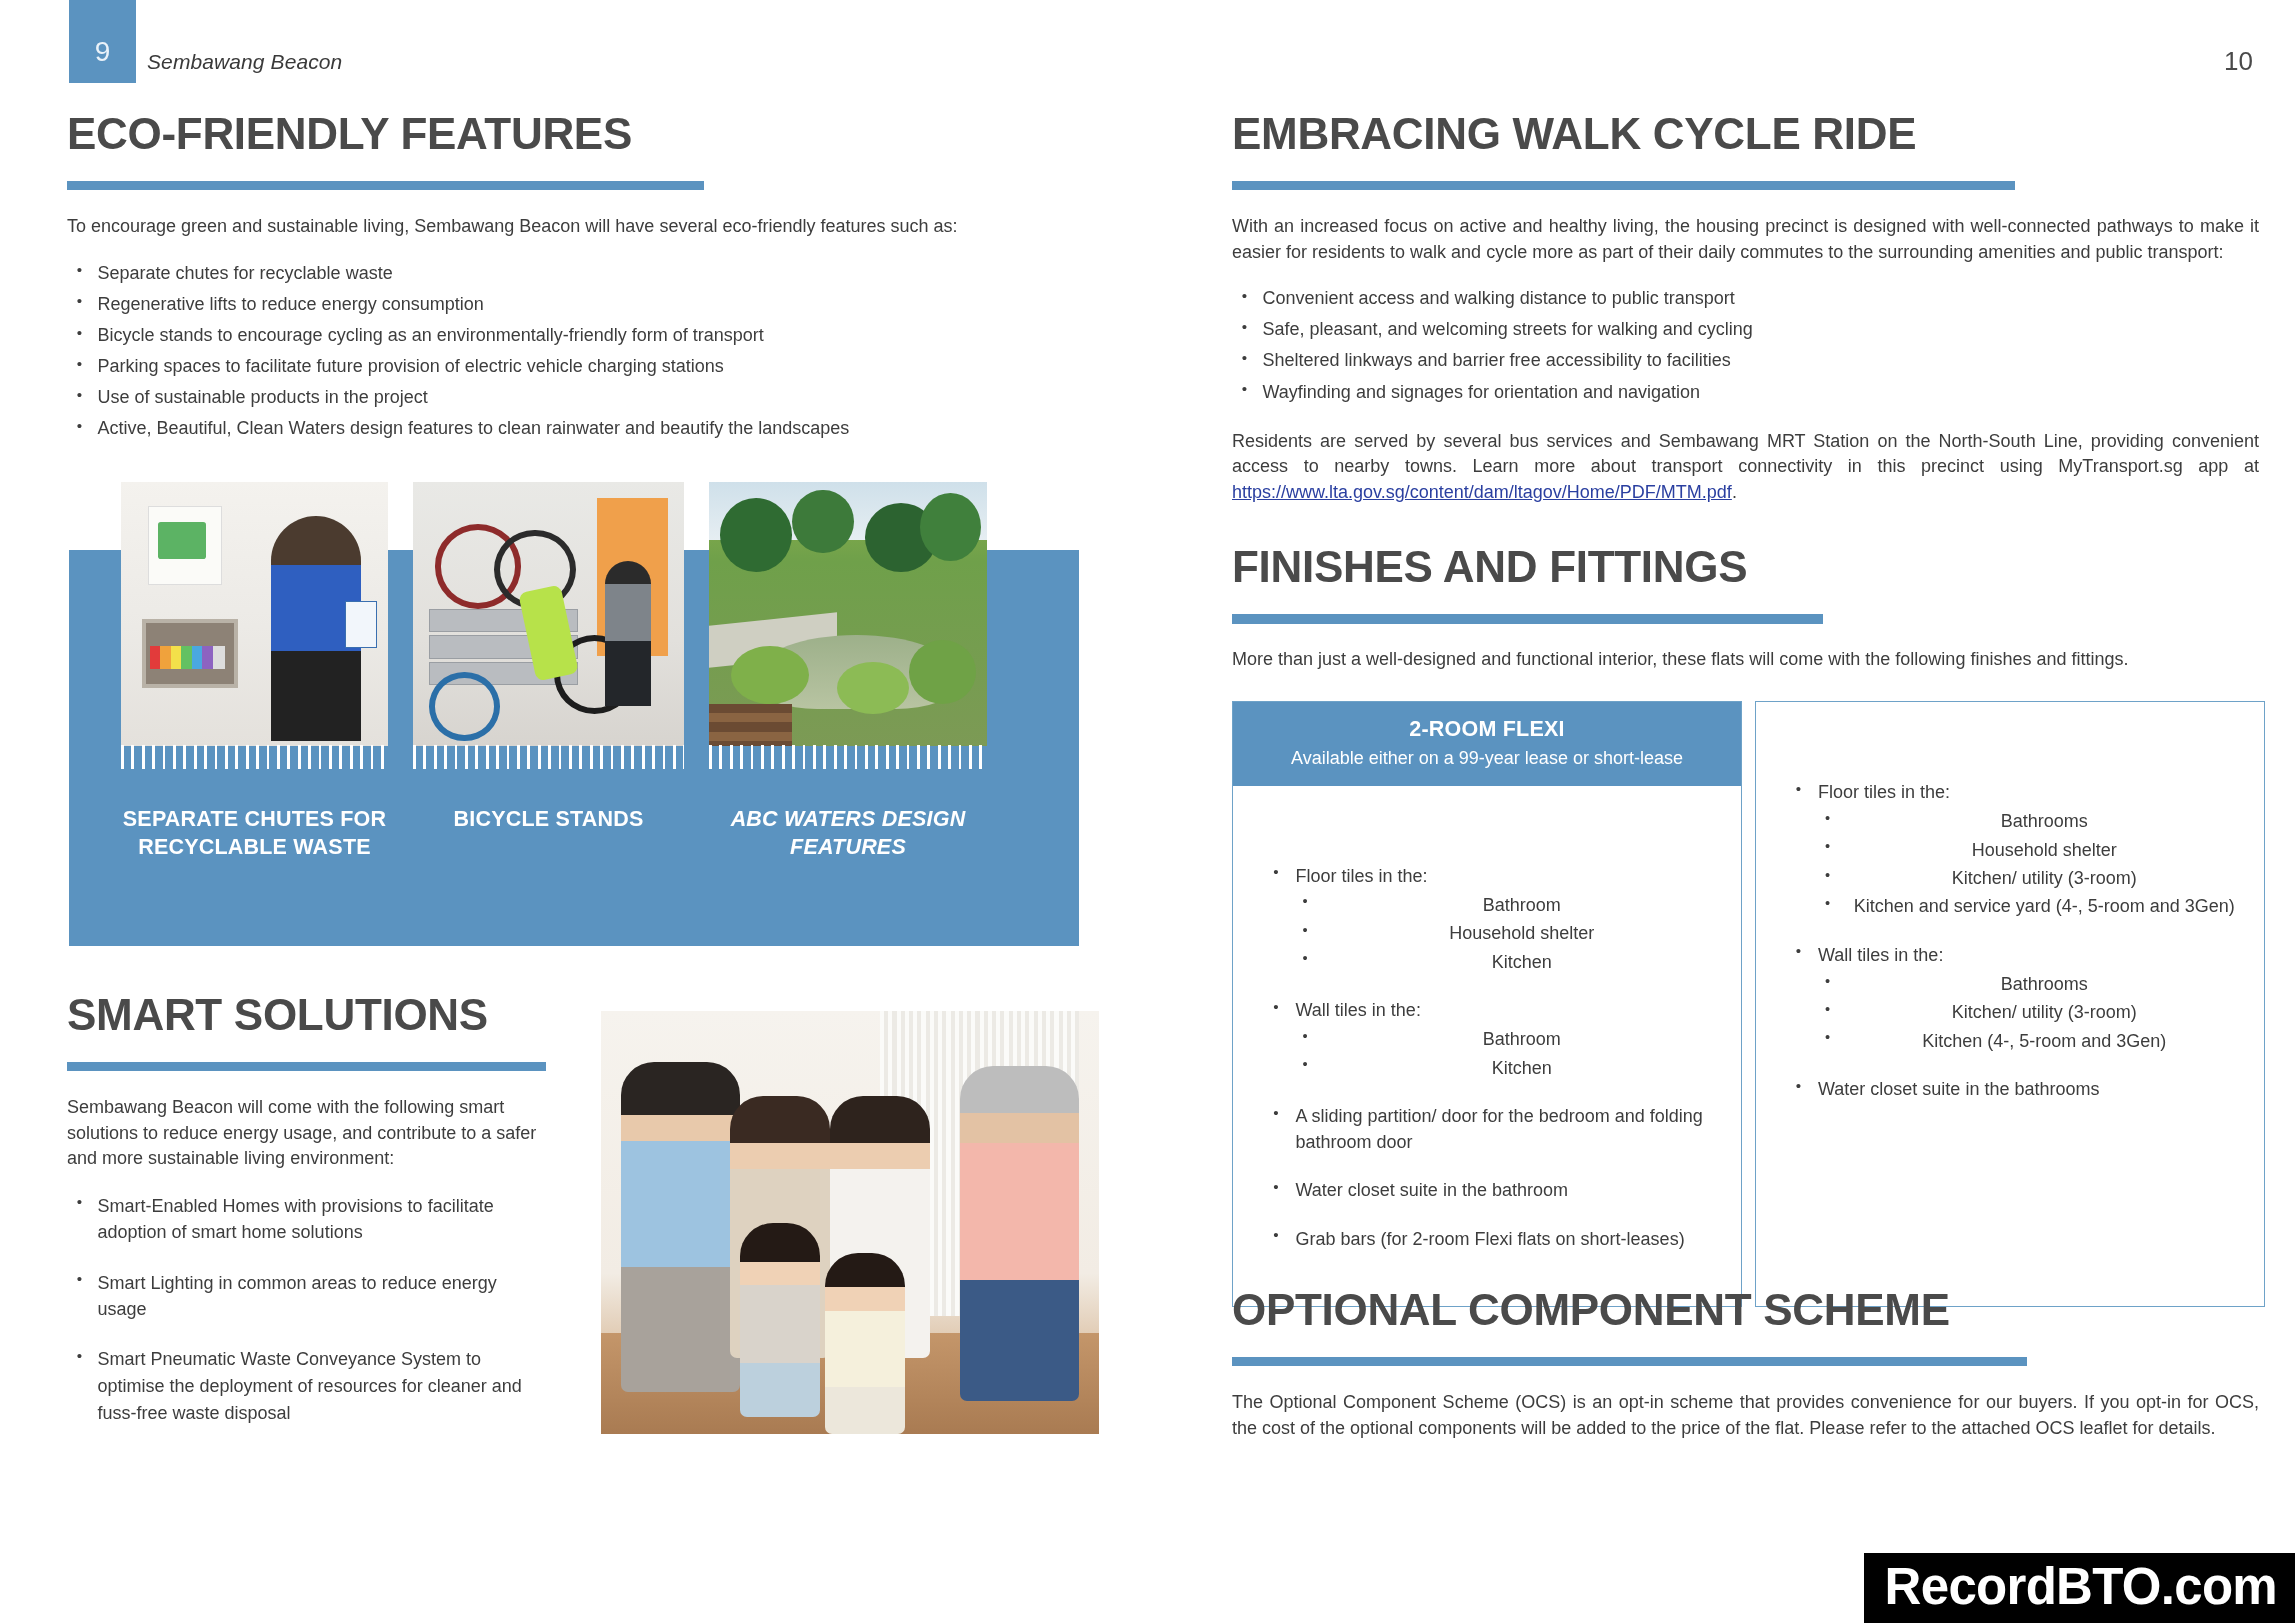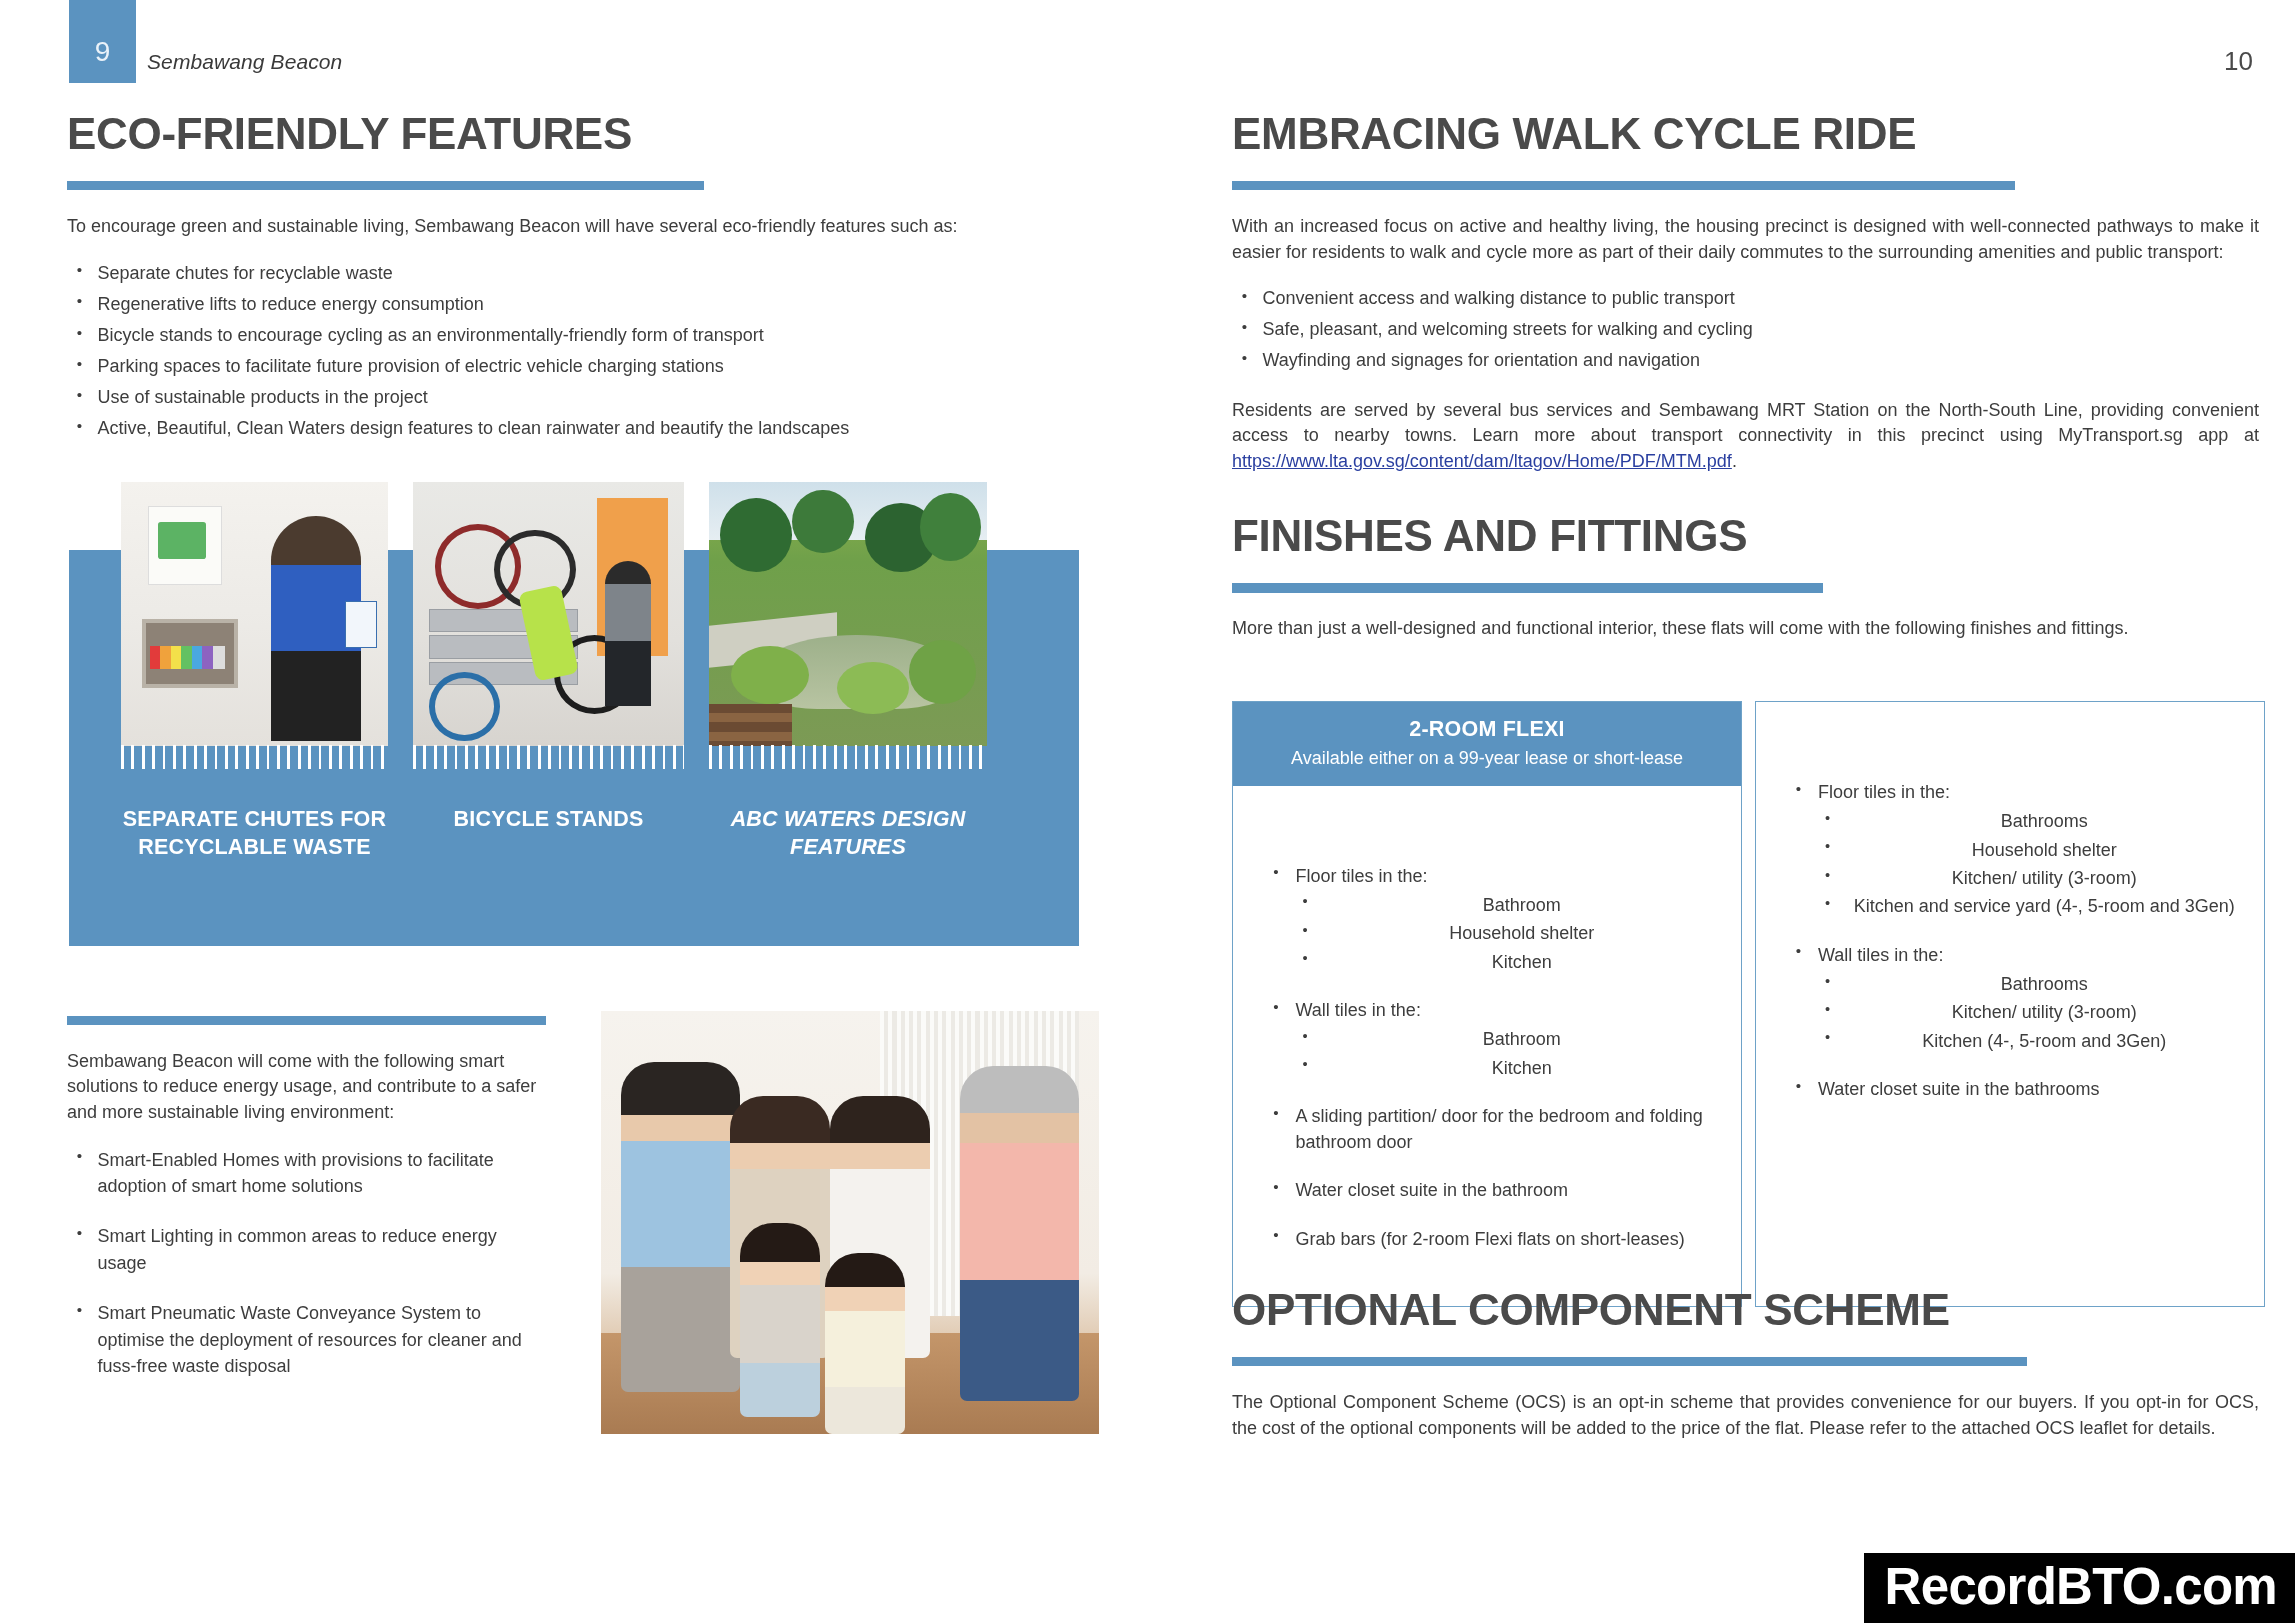--- a/index.html
+++ b/index.html
@@ -313,20 +313,21 @@
       <div class="txt">BICYCLE STANDS</div>
     </div>
     <div class="cap c3">
       <div class="dashrow"></div>
       <div class="txt">ABC WATERS DESIGN FEATURES</div>
     </div>
   </div>
 
   <div class="smart-wrap">
     <div class="smart-left">
+      <div class="sec-title">SMART SOLUTIONS</div>
       <div class="sec-rule rule-w-smart"></div>
       <div class="para">Sembawang Beacon will come with the following smart solutions to reduce energy usage, and contribute to a safer and more sustainable living environment:</div>
       <ul class="bul spaced">
         <li>Smart-Enabled Homes with provisions to facilitate adoption of smart home solutions</li>
         <li>Smart Lighting in common areas to reduce energy usage</li>
         <li>Smart Pneumatic Waste Conveyance System to optimise the deployment of resources for cleaner and fuss-free waste disposal</li>
       </ul>
     </div>
     <div class="smart-photo ph-family">
       <div class="curtain"></div>
@@ -343,20 +344,21 @@
   <div class="col-right">
 
     <div class="sec-title">EMBRACING WALK CYCLE RIDE</div>
     <div class="sec-rule rule-w-right"></div>
 
     <div class="para just">With an increased focus on active and healthy living, the housing precinct is designed with well-connected pathways to make it easier for residents to walk and cycle more as part of their daily commutes to the surrounding amenities and public transport:</div>
 
     <ul class="bul">
       <li>Convenient access and walking distance to public transport</li>
       <li>Safe, pleasant, and welcoming streets for walking and cycling</li>
+      <li>Sheltered linkways and barrier free accessibility to facilities</li>
       <li>Wayfinding and signages for orientation and navigation</li>
     </ul>
 
     <div class="para just"><span>Residents are served by several bus services and Sembawang MRT Station on the North-South Line, providing convenient access to nearby towns. Learn more about transport connectivity in this precinct using MyTransport.sg app at </span><a href="#">https://www.lta.gov.sg/content/dam/ltagov/Home/PDF/MTM.pdf</a><span>.</span></div>
 
     <div class="sec-title" style="margin-top:39px">FINISHES AND FITTINGS</div>
     <div class="sec-rule rule-w-fin"></div>
     <div class="para">More than just a well-designed and functional interior, these flats will come with the following finishes and fittings.</div>
   </div>
 

